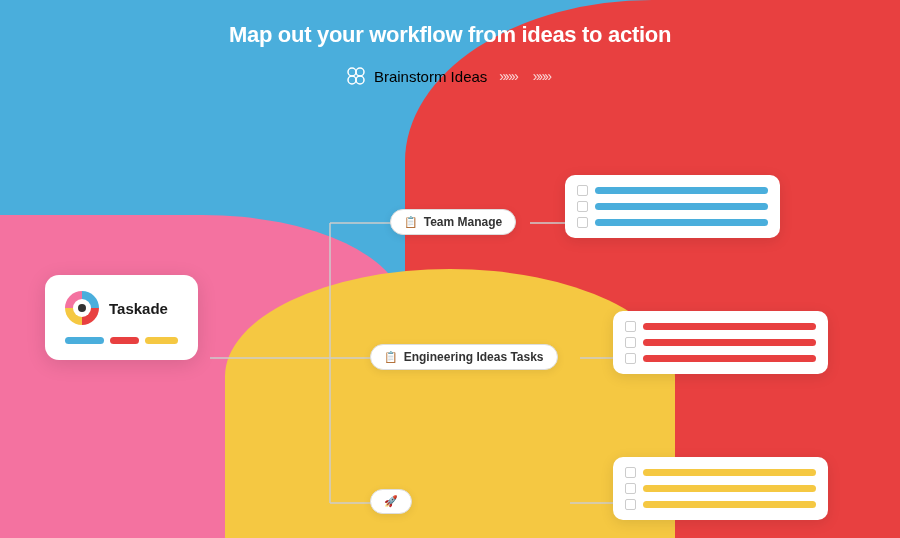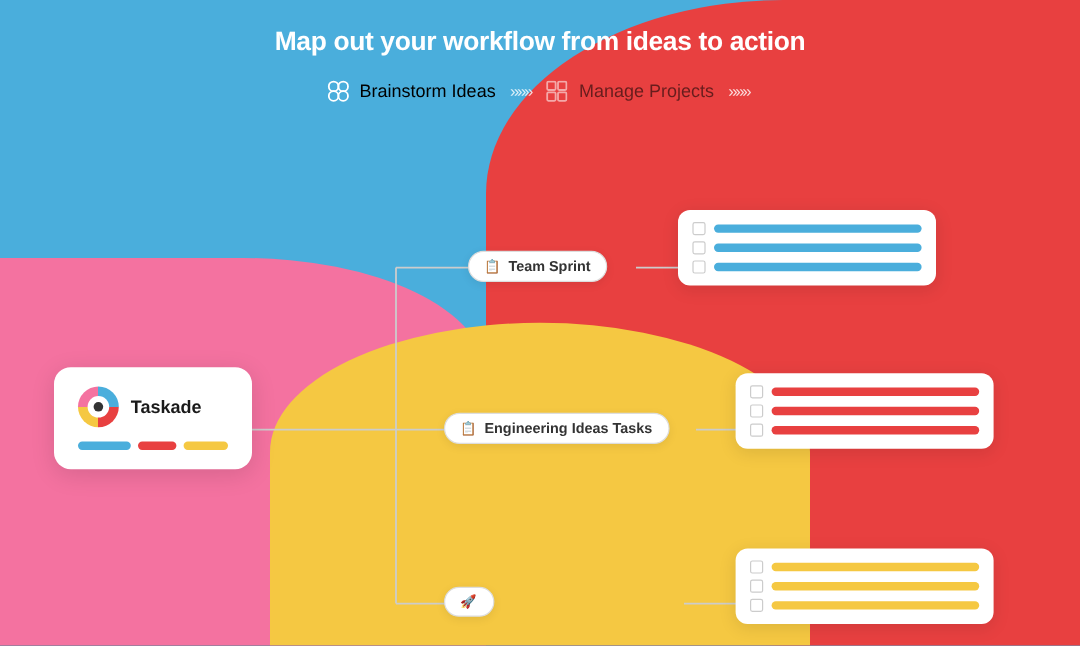--- a/index.html
+++ b/index.html
@@ -112,22 +112,21 @@
 
     
     .taskade-card {
       position: absolute;
       left: 45px;
       top: 160px;
       background: white;
       border-radius: 14px;
       padding: 16px 20px;
       box-shadow: 0 4px 20px rgba(0,0,0,0.12);
-      width: 165px;
-      margin-top: 31px;
+      width: 153px;
     }
     .taskade-logo-row {
       display: flex;
       align-items: center;
       gap: 10px;
       margin-bottom: 12px;
     }
     .taskade-logo-circle {
       width: 34px;
       height: 34px;
@@ -247,31 +246,20 @@
           <circle cx="14" cy="6" r="4" stroke="white" stroke-width="1.5" fill="none"></circle>
           <circle cx="6" cy="14" r="4" stroke="white" stroke-width="1.5" fill="none"></circle>
           <circle cx="14" cy="14" r="4" stroke="white" stroke-width="1.5" fill="none"></circle>
         </svg>
       </div>
       <span>Brainstorm Ideas</span>
     </div>
 
     <div class="arrows">»»»</div>
 
-    <div class="step dim">
-      <div class="step-icon">
-        <svg width="18" height="18" viewBox="0 0 18 18" fill="none">
-          <rect x="1" y="1" width="7" height="7" rx="1" stroke="white" stroke-width="1.5" fill="none"></rect>
-          <rect x="10" y="1" width="7" height="7" rx="1" stroke="white" stroke-width="1.5" fill="none"></rect>
-          <rect x="1" y="10" width="7" height="7" rx="1" stroke="white" stroke-width="1.5" fill="none"></rect>
-          <rect x="10" y="10" width="7" height="7" rx="1" stroke="white" stroke-width="1.5" fill="none"></rect>
-        </svg>
-      </div>
-      <span>Manage Projects</span>
-    </div>
 
     <div class="arrows">»»»</div>
 
   </div>
 
   <div class="diagram">
 
     <svg class="connector-svg">
 
       <line x1="210" y1="243" x2="330" y2="243" stroke="#ccc" stroke-width="1.5"></line>
@@ -302,21 +290,21 @@
       </div>
       <div class="taskade-bars">
         <div class="bar-blue"></div>
         <div class="bar-red"></div>
         <div class="bar-yellow"></div>
       </div>
     </div>
 
     <div class="node-label" style="left: 390px; top: 94px;">
       <span class="node-icon">📋</span>
-      <span>Team Sprint</span>
+      <span>Team Manage</span>
     </div>
 
     <div class="node-label" style="left: 370px; top: 229px;">
       <span class="node-icon">📋</span>
       <span>Engineering Ideas Tasks</span>
     </div>
 
     <div class="node-label" style="left: 370px; top: 374px;">
       <span class="node-icon">🚀</span>
     </div>

